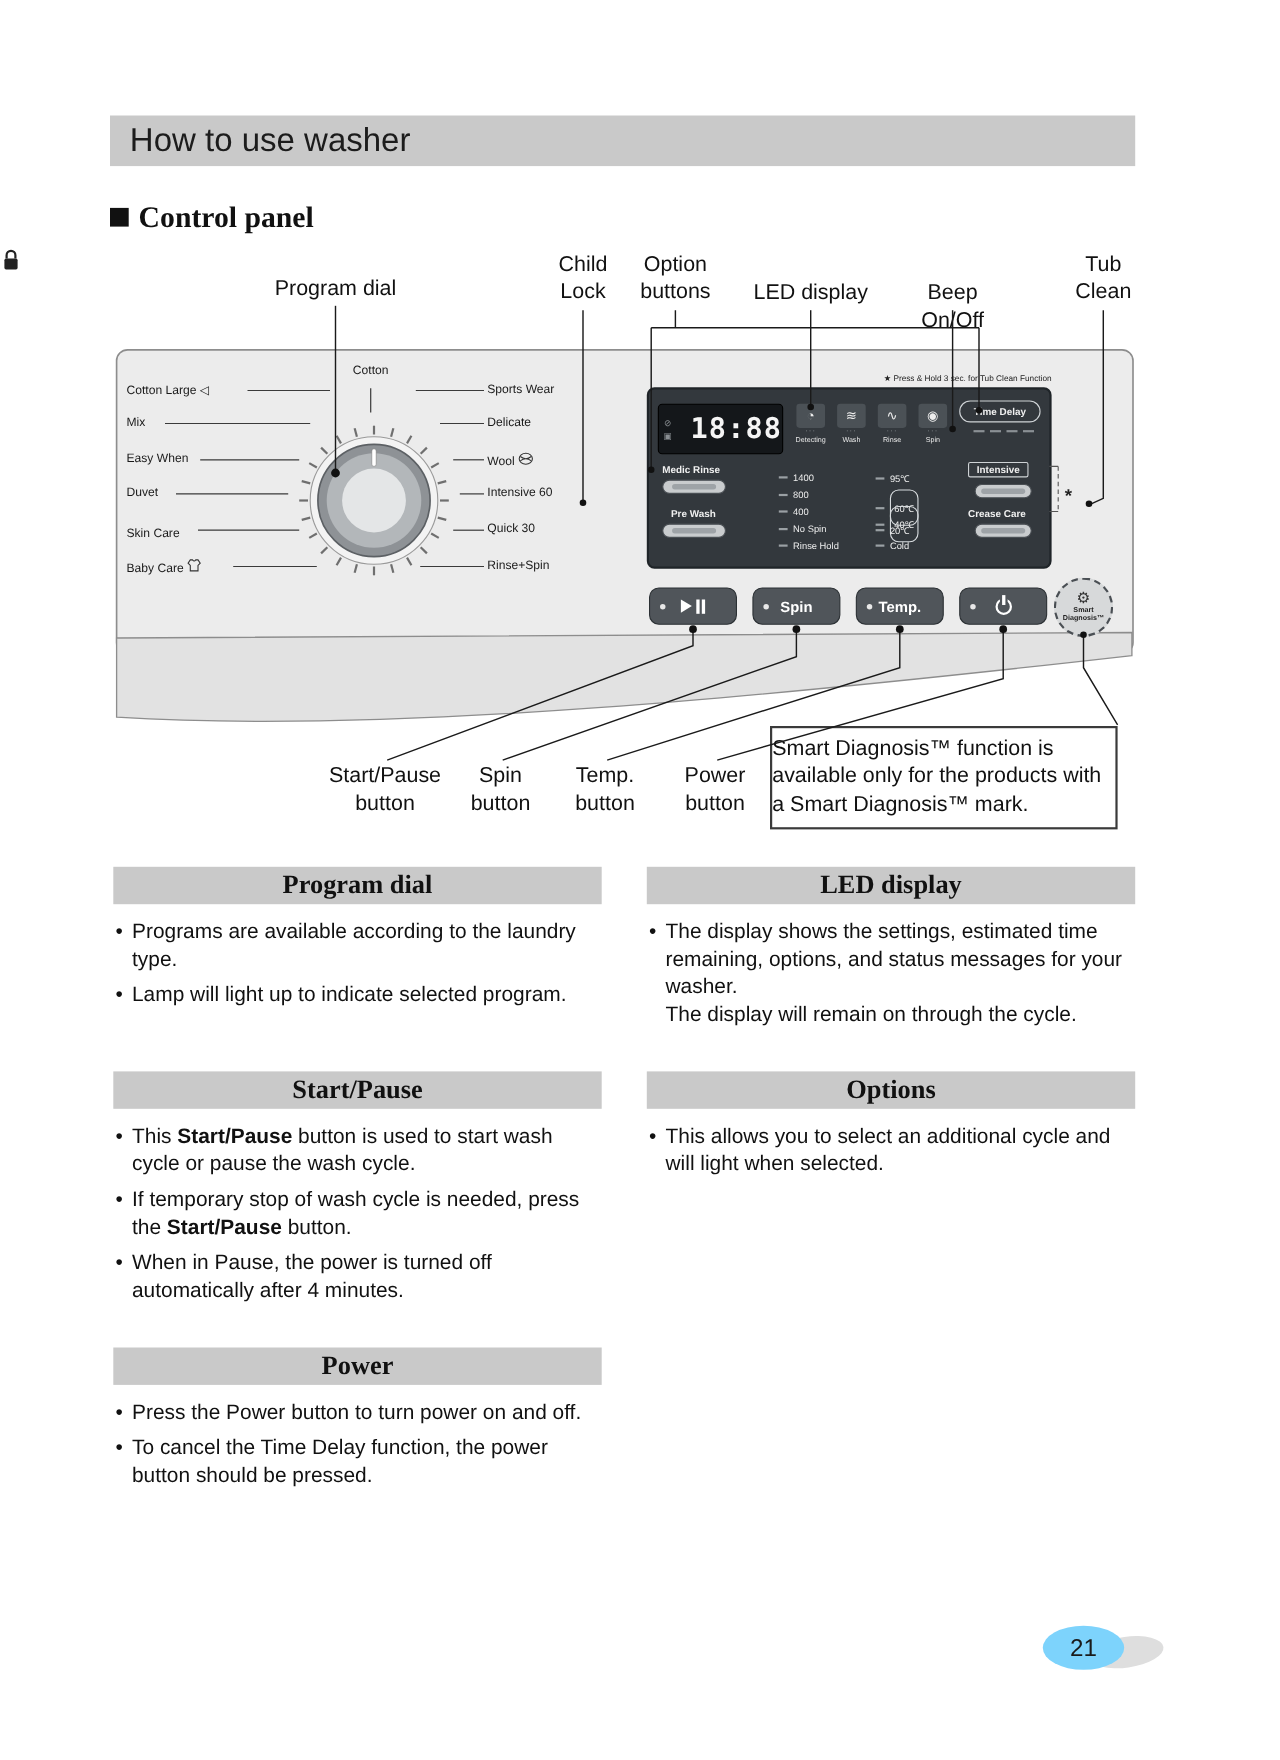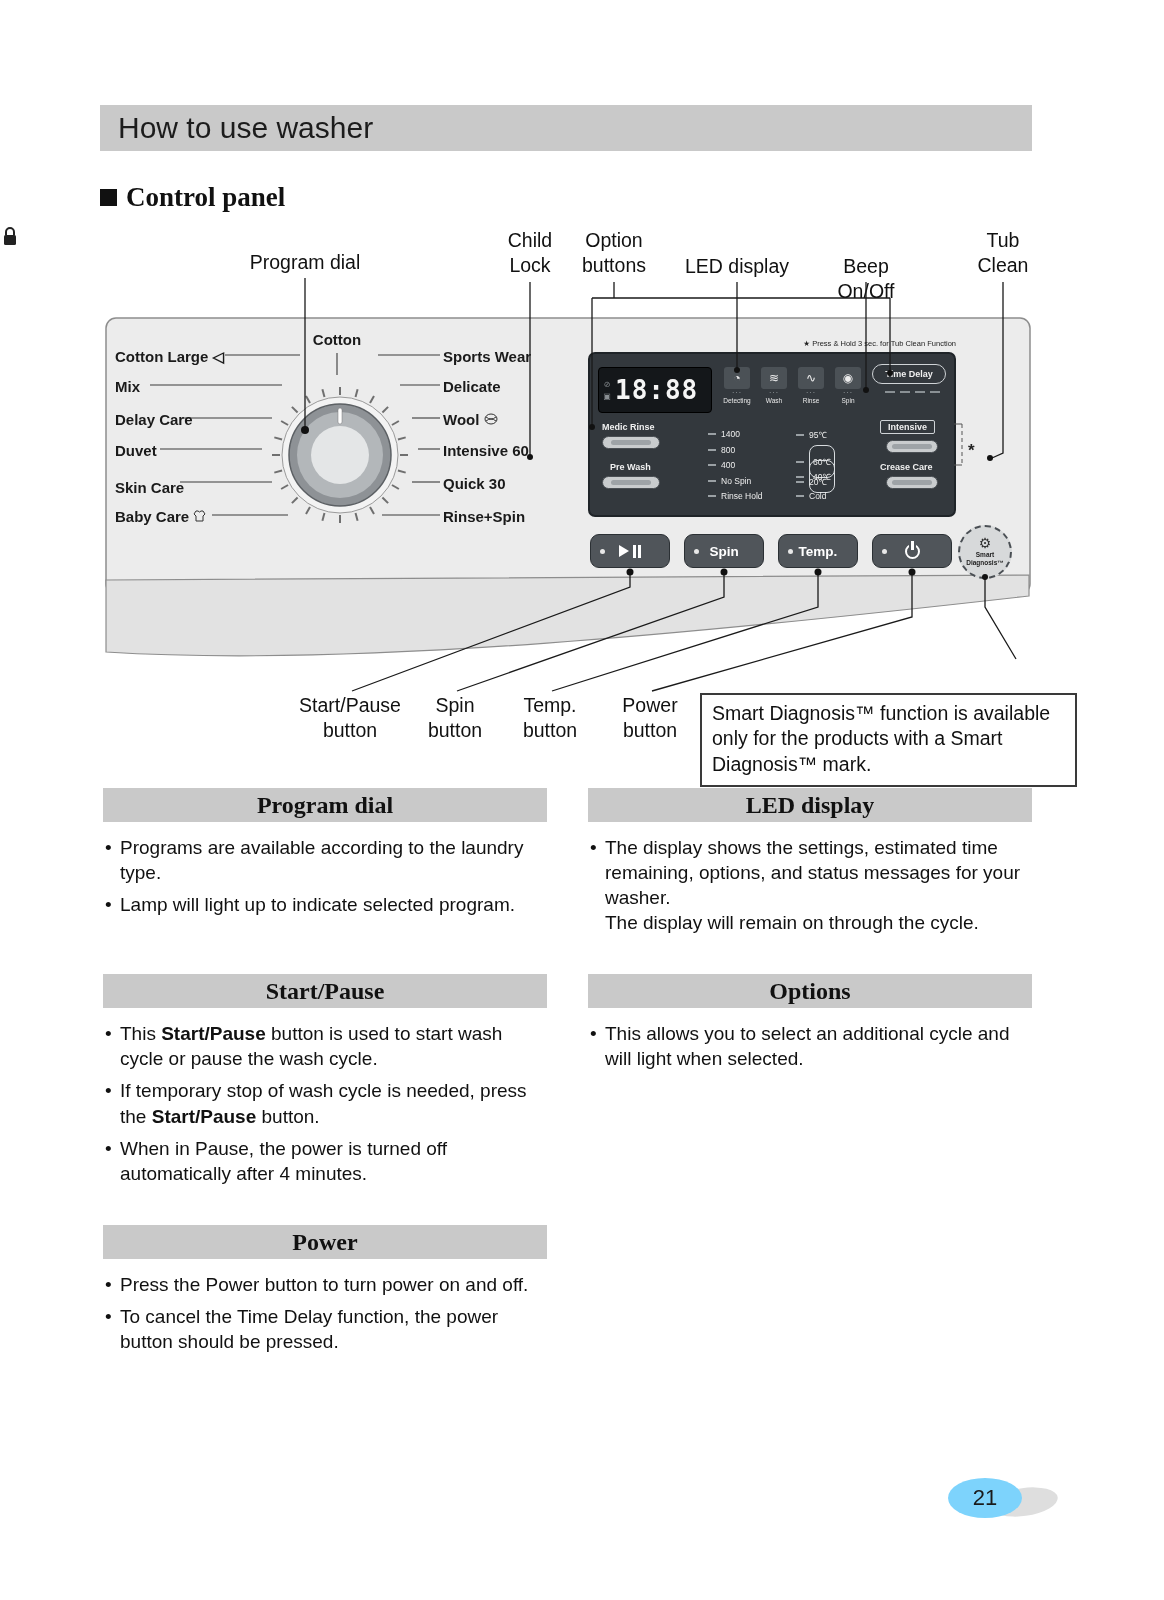--- a/index.html
+++ b/index.html
@@ -8,27 +8,27 @@
 
   .hdr-bar { position:absolute; left:100px; top:105px; width:932px; height:46px; background:#c9c9c9; color:#1c1c1c; font-size:30px; line-height:46px; padding-left:18px; }
   .cp-heading { position:absolute; left:100px; top:182px; font-family:"Liberation Serif", serif; font-weight:bold; font-size:27px; color:#111; }
   .cp-heading .sq { display:inline-block; width:17px; height:17px; background:#111; margin-right:9px; }
 
   .diagram { position:absolute; left:0; top:225px; width:1164px; height:540px; }
   .layer { position:absolute; left:0; top:0; }
   .z1{z-index:1;} .z3{z-index:3;} .z4{z-index:4; pointer-events:none;}
 
   .lbl { position:absolute; font-size:19.5px; color:#111; text-align:center; line-height:1.28; z-index:3; }
-  .dlbl { position:absolute; font-size:15px; font-weight:bold; color:#1a1a1a; white-space:nowrap; z-index:3; }
+  .dlbl { position:absolute; font-size:11px; font-weight:normal; color:#1a1a1a; white-space:nowrap; z-index:3; }
   .tiny-note { position:absolute; left:760px; top:114px; width:196px; text-align:right; font-size:7.5px; color:#222; z-index:3; }
 
   .display { position:absolute; left:588px; top:127px; width:368px; height:165px; background:#33383d; border:2px solid #1f2428; border-radius:7px; z-index:2; }
   .led-box { position:absolute; left:8px; top:13px; width:114px; height:46px; background:#14171a; border:1px solid #000; border-radius:4px; display:flex; align-items:center; }
   .led-ind { width:16px; display:flex; flex-direction:column; align-items:center; gap:3px; font-size:8px; color:#8a8f93; }
-  .led-time { flex:1; text-align:left; font-family:"DejaVu Sans Mono", monospace; font-weight:bold; font-size:26px; color:#f5f5f5; letter-spacing:1px; }
+  .led-time { flex:1; text-align:right; font-family:"DejaVu Sans Mono", monospace; font-weight:bold; font-size:26px; color:#f5f5f5; letter-spacing:1px; }
   .status-row { position:absolute; left:130px; top:13px; display:flex; gap:3px; }
   .st-cell { width:34px; text-align:center; }
   .st-glyph { margin:0 auto; width:26px; height:22px; background:#4b5156; border-radius:3px; color:#eee; font-size:12px; line-height:22px; }
   .st-dots { font-size:7px; color:#9aa0a4; line-height:6px; margin-top:1px; letter-spacing:1px; }
   .st-lab { font-size:6.5px; color:#e9e9e9; margin-top:1px; }
   .td-btn { position:absolute; right:8px; top:10px; width:74px; height:20px; border:1px solid #cfd3d6; border-radius:10px; color:#f0f0f0; font-size:9px; font-weight:bold; text-align:center; line-height:18px; }
   .td-dashes { position:absolute; right:14px; top:37px; display:flex; gap:5px; }
   .td-dashes i { width:10px; height:2px; background:#8a9094; }
   .opt-label { position:absolute; font-size:9px; font-weight:bold; color:#f0f0f0; white-space:nowrap; }
   .pill { position:absolute; width:58px; height:13px; background:#c9ccce; border:1px solid #4a4f54; border-radius:7px; }
@@ -43,21 +43,21 @@
   .play { width:0; height:0; border-left:10px solid #fff; border-top:6px solid transparent; border-bottom:6px solid transparent; }
   .bars { display:flex; gap:2px; }
   .bars i { width:3px; height:13px; background:#fff; }
   .pwr { position:relative; width:15px; height:15px; border:2px solid #fff; border-radius:50%; }
   .pwr i { position:absolute; left:4px; top:-5px; width:3px; height:9px; background:#fff; box-shadow:0 0 0 2px #50555a; }
   .smart { position:absolute; left:958px; top:300px; width:54px; height:54px; border:2px dashed #4a4f54; border-radius:50%; background:#d7d9da; text-align:center; z-index:2; }
   .smart .gicon { font-size:14px; line-height:16px; margin-top:8px; color:#333; }
   .smart .s1, .smart .s2 { font-size:6.5px; line-height:7.5px; color:#222; font-weight:bold; }
   .star-mark { position:absolute; left:968px; top:216px; font-size:17px; font-weight:bold; color:#222; z-index:3; }
 
-  .note { position:absolute; left:700px; top:435px; width:377px; height:94px; border:2px solid #3a3a3a; padding:6px 10px; font-size:19.5px; line-height:1.3; color:#111; z-index:2; background:#fff;margin-top:33px; }
+  .note { position:absolute; left:700px; top:435px; width:316px; height:94px; border:2px solid #3a3a3a; padding:6px 0; font-size:19.5px; line-height:1.3; color:#111; z-index:2; background:#fff; }
 
   .secs { position:absolute; left:103px; top:788px; width:929px; display:grid; grid-template-columns:444px 444px; column-gap:41px; row-gap:32px; align-items:start; }
   .sec-h { height:34px; background:#c9c9c9; text-align:center; font-family:"Liberation Serif", serif; font-weight:bold; font-size:24px; line-height:34px; color:#111; }
   .sec ul { list-style:none; margin-top:13px; }
   .sec li { position:relative; padding-left:17px; font-size:19px; line-height:1.32; color:#111; margin-bottom:7px; }
   .sec li::before { content:"•"; position:absolute; left:2px; }
   .b { font-weight:bold; }
 
   .pg-swoosh { position:absolute; left:990px; top:1488px; width:68px; height:28px; background:#dedede; border-radius:50%; transform:rotate(-8deg); }
   .pg-oval { position:absolute; left:948px; top:1478px; width:74px; height:40px; background:#7dd3fc; border-radius:50%; text-align:center; line-height:40px; font-size:22px; color:#1a1a1a; }
@@ -140,21 +140,21 @@
     <div class="lbl" style="left:676px; top:29px; width:122px;">LED display</div>
     <div class="lbl" style="left:816px; top:29px; width:100px;">Beep On/Off</div>
     <div class="lbl" style="left:970px; top:3px; width:66px;">
       <div>Tub</div>
         <div>Clean</div>
     </div>
 
     
     <div class="dlbl" style="left:115px; top:123px;"><span>Cotton Large</span> <span>◁</span></div>
     <div class="dlbl" style="left:115px; top:153px;">Mix</div>
-    <div class="dlbl" style="left:115px; top:186px;">Delay Care</div>
+    <div class="dlbl" style="left:115px; top:186px;">Easy When</div>
     <div class="dlbl" style="left:115px; top:217px;">Duvet</div>
     <div class="dlbl" style="left:115px; top:254px;">Skin Care</div>
     <div class="dlbl" style="left:115px; top:283px;"><span>Baby Care</span>
       <svg width="13" height="12">
           <path d="M3 1 L1 4 L3 6 L3 11 L10 11 L10 6 L12 4 L10 1 L8 1 Q6.5 3 5 1 Z" fill="none" stroke="#333"></path>
         </svg>
     </div>
     <div class="dlbl" style="left:312px; top:106px; width:50px; text-align:center;">Cotton</div>
     <div class="dlbl" style="left:443px; top:123px;">Sports Wear</div>
     <div class="dlbl" style="left:443px; top:153px;">Delicate</div>

